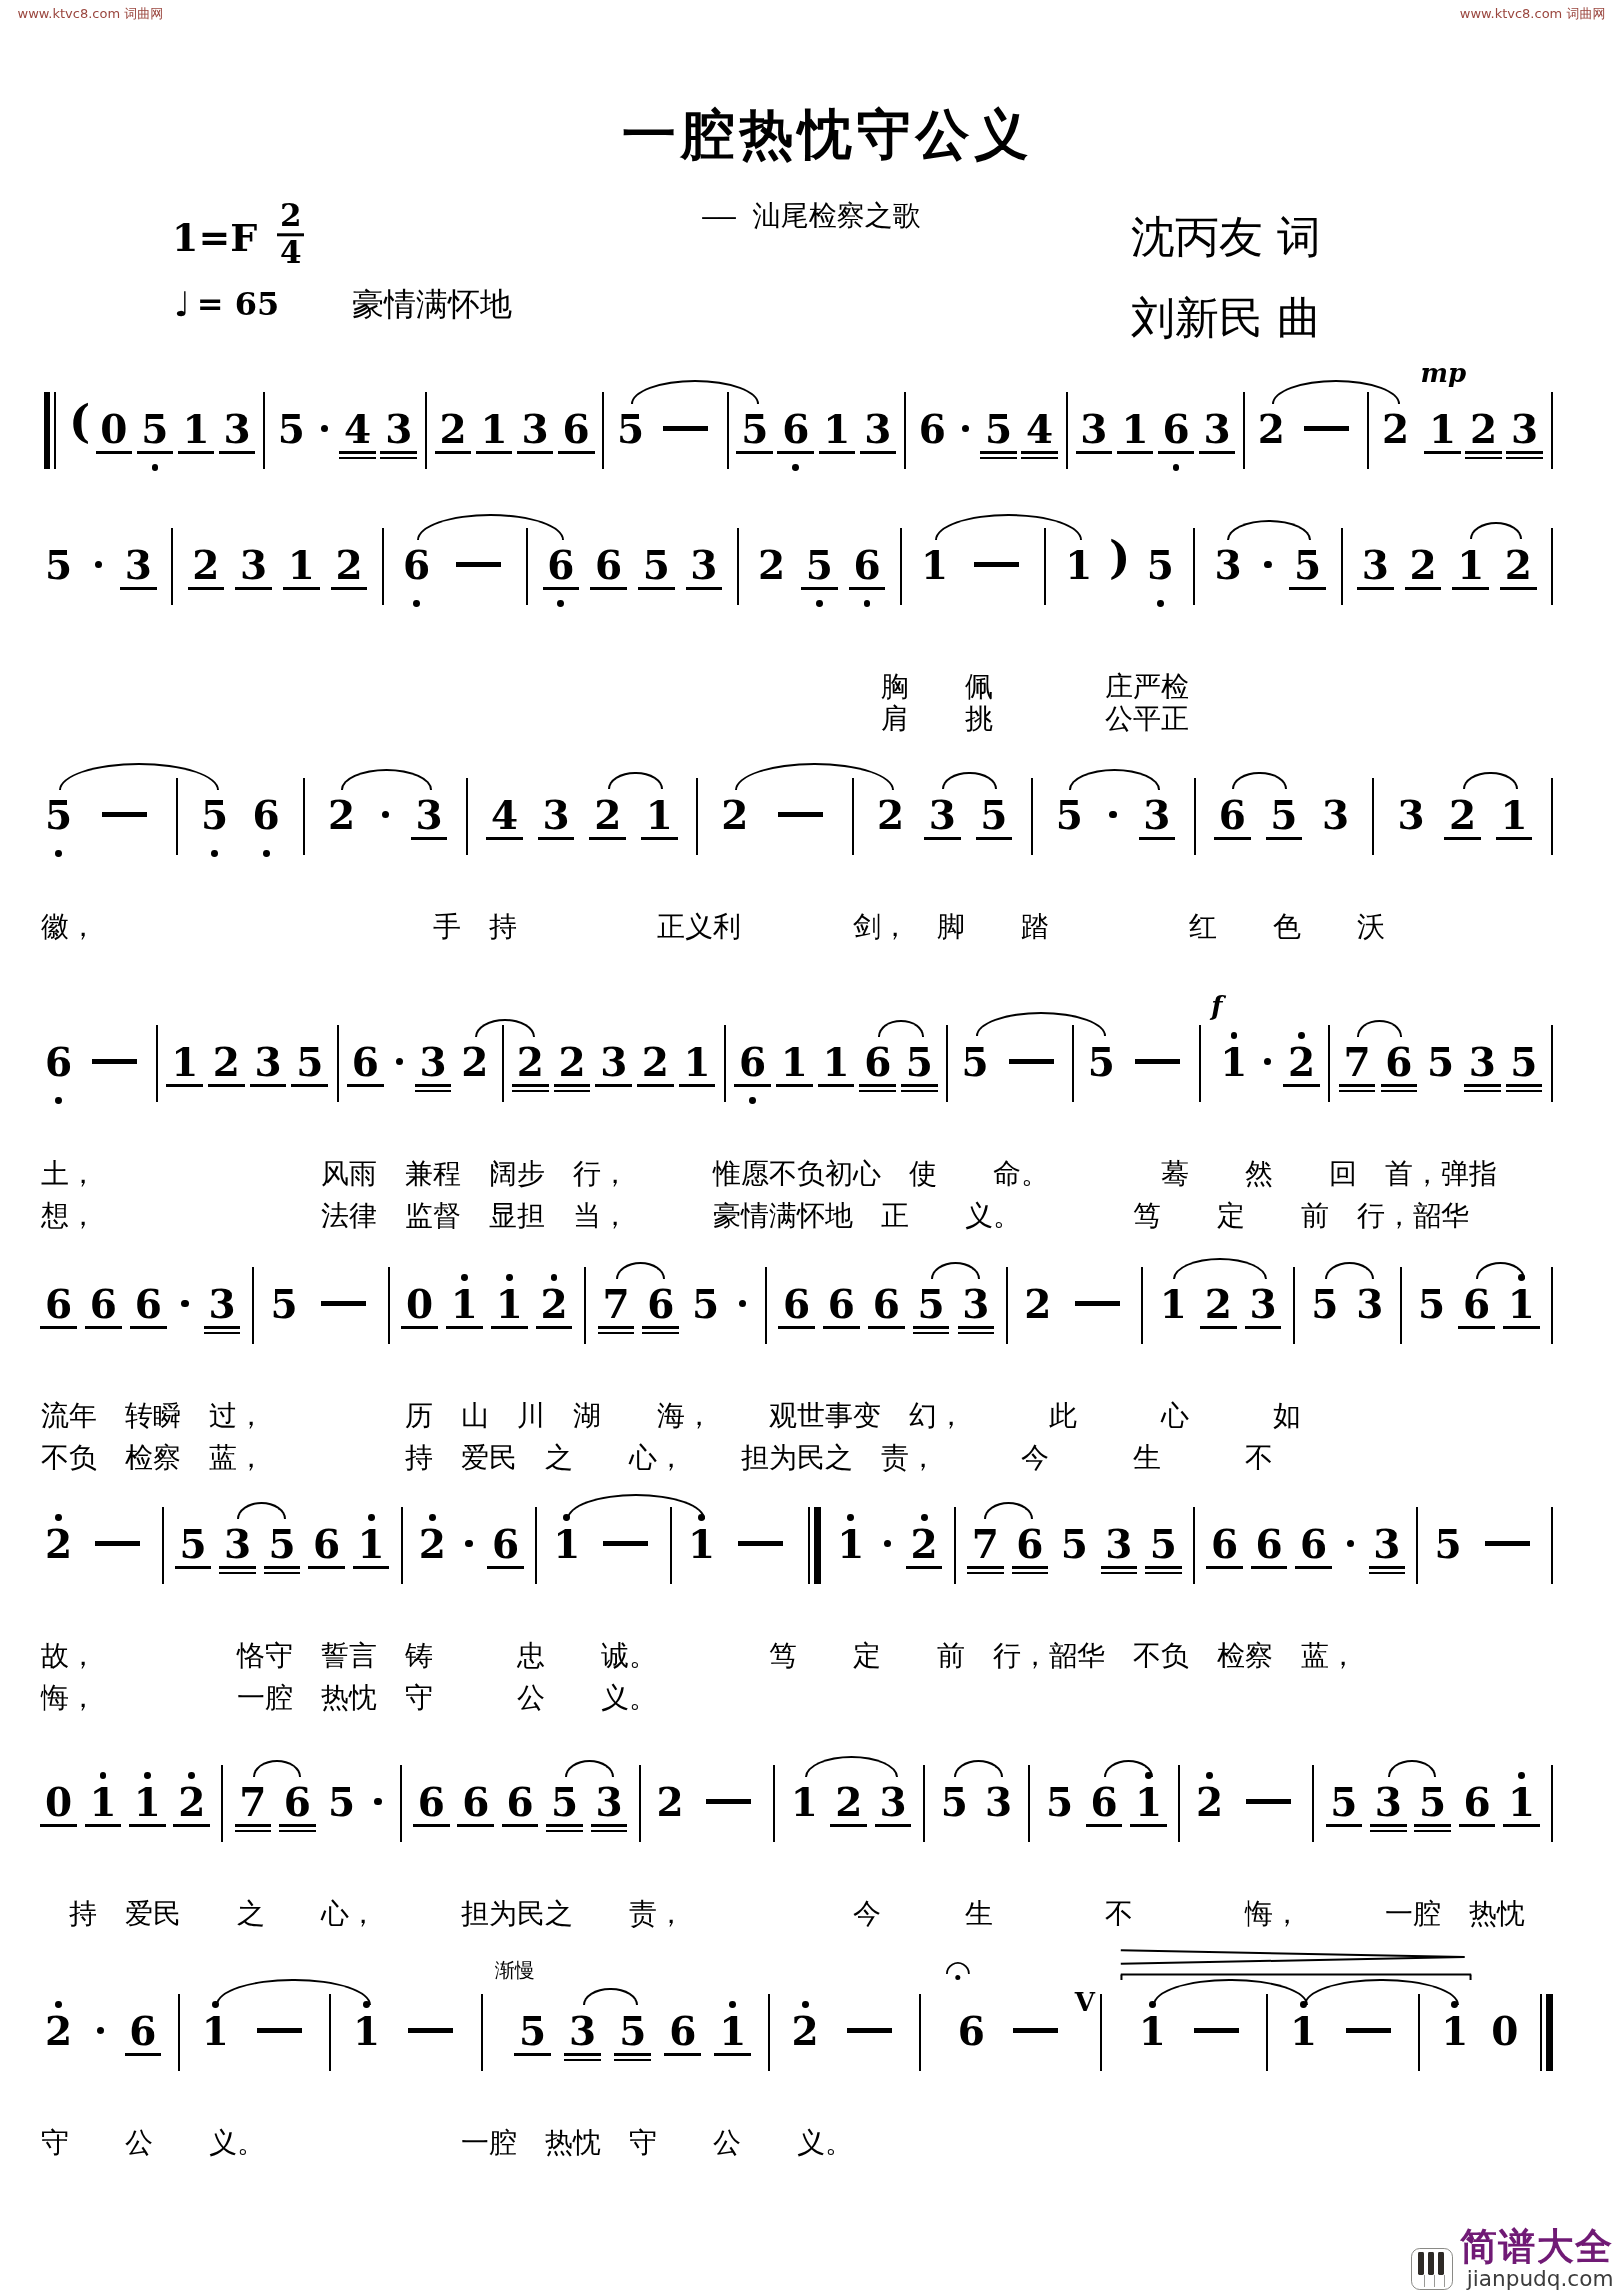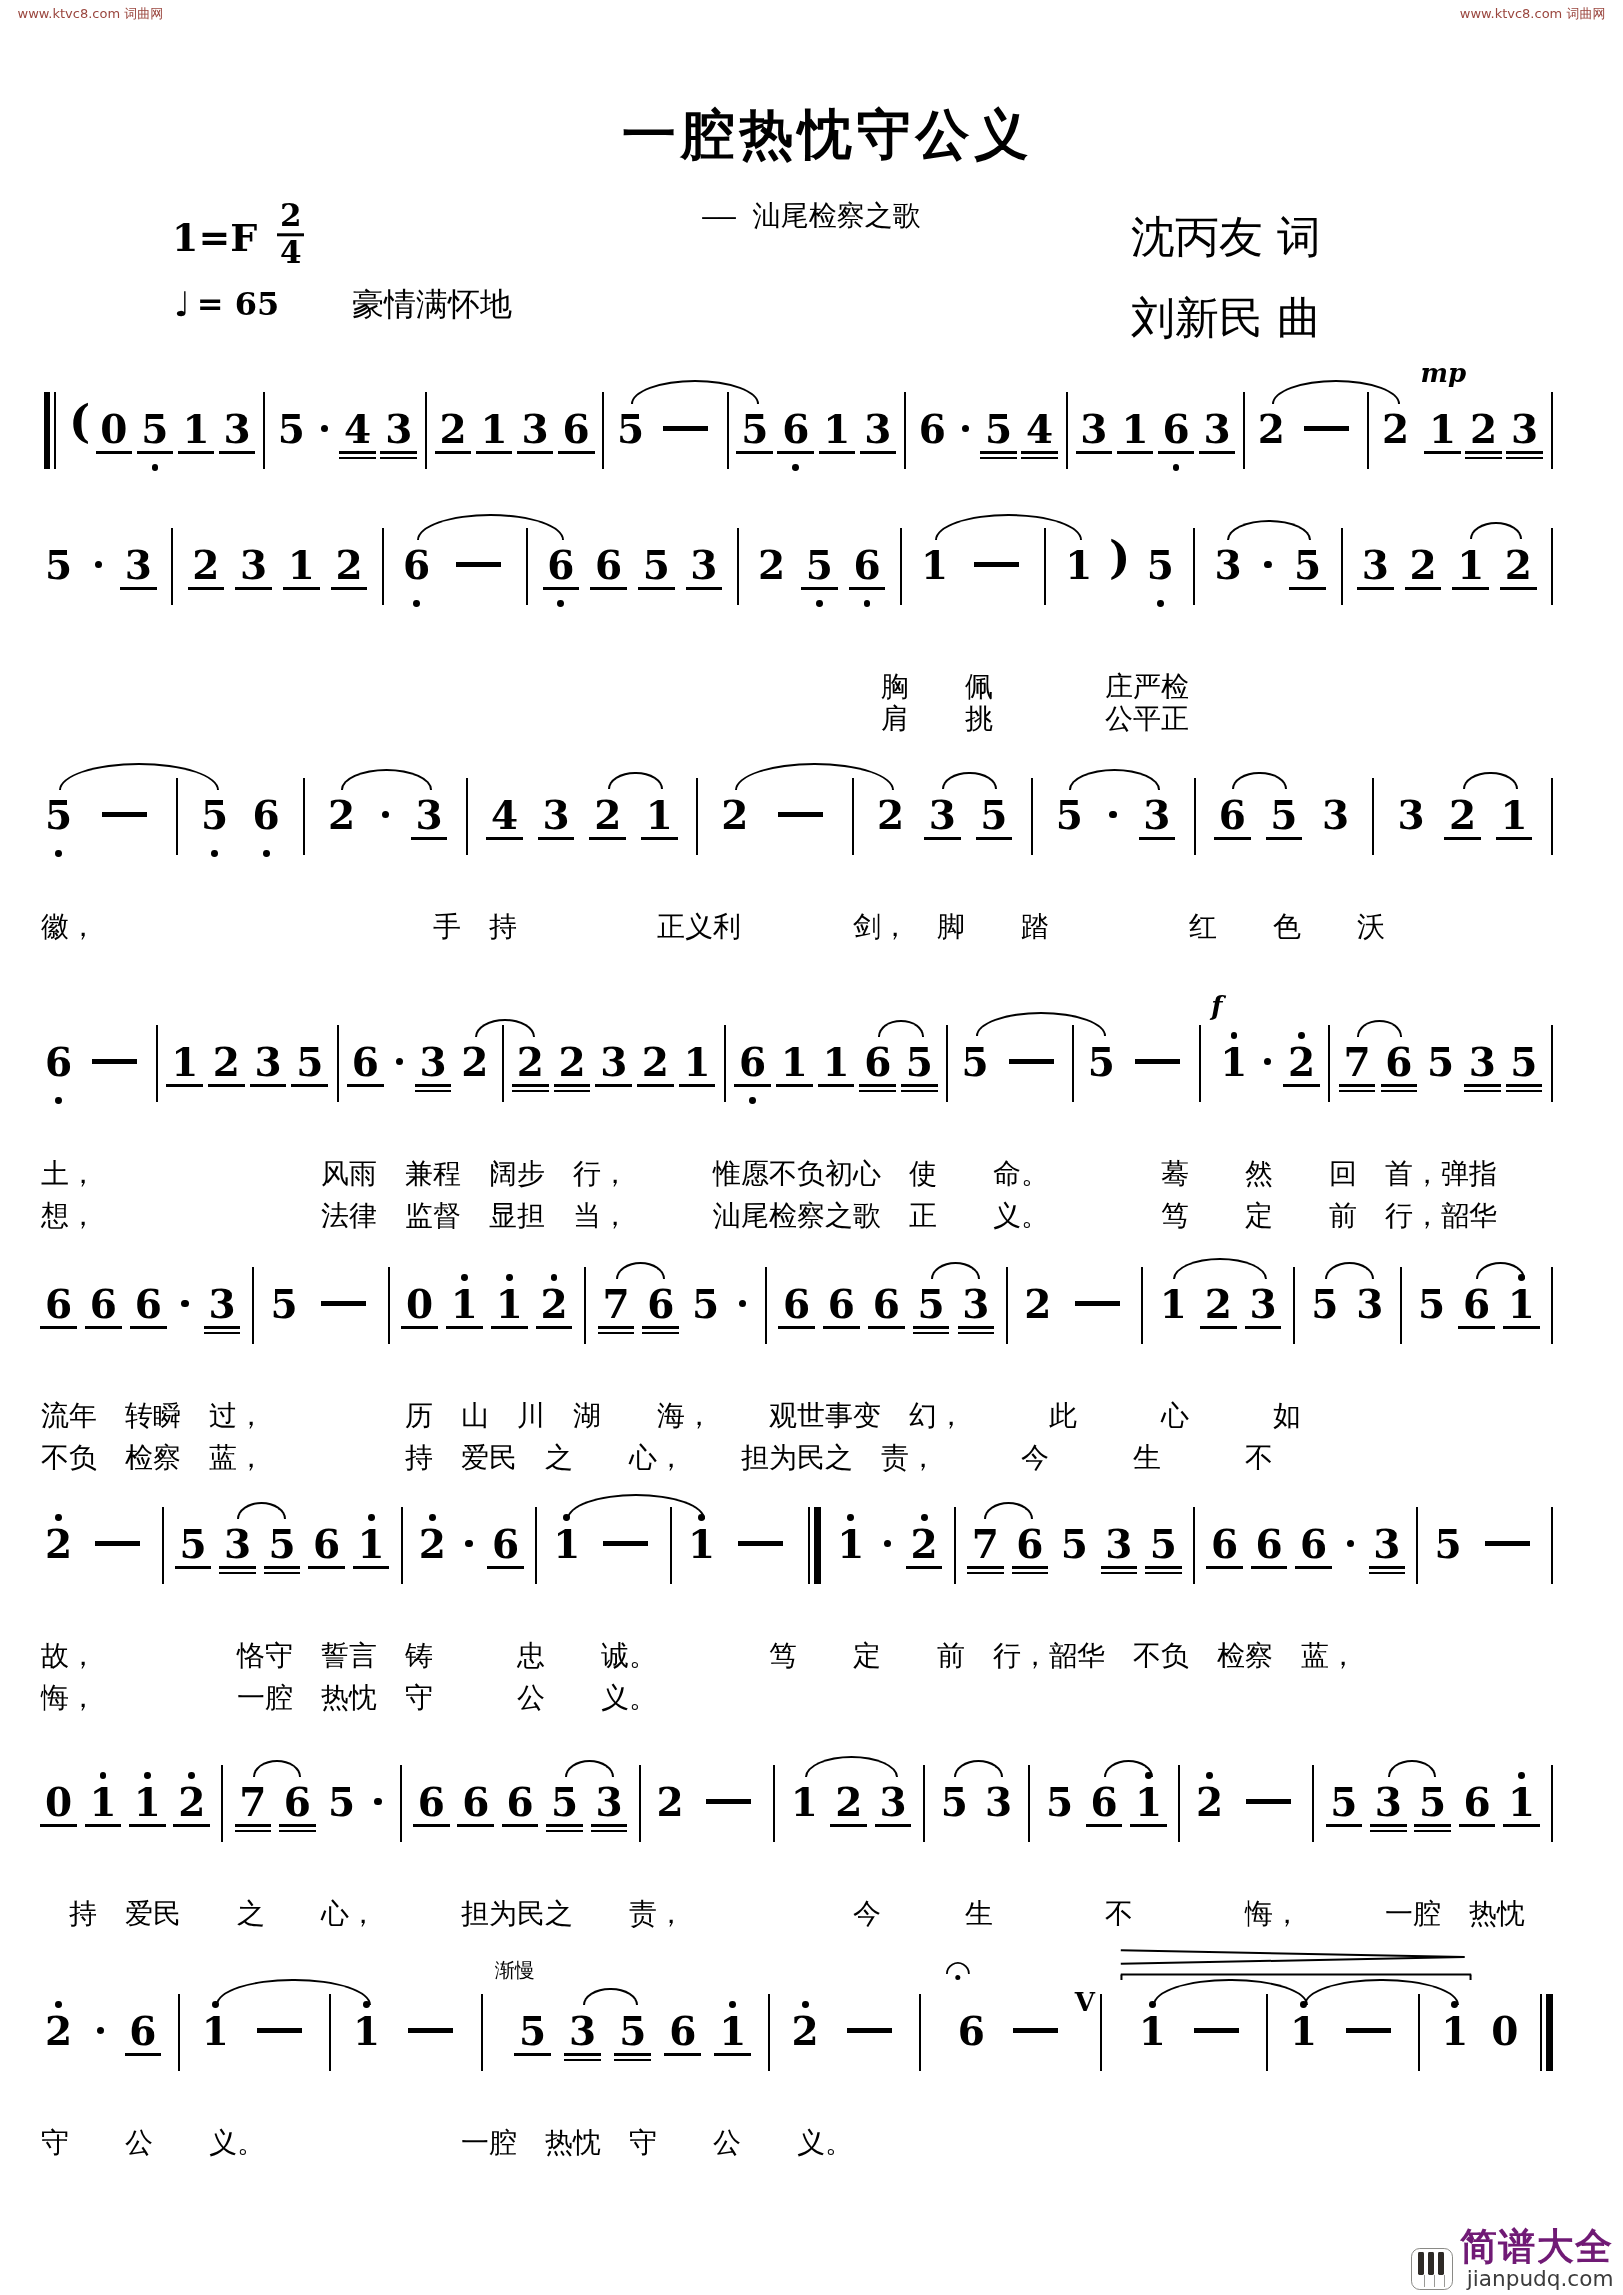--- a/index.html
+++ b/index.html
@@ -1046,21 +1046,21 @@
           </span>
           <span class="bar">
             <i class="bl-thin"></i>
           </span>
           <div class="arc" style="left: 434px; width: 56px; height: 16px; top: -6.4px;"></div>
           <div class="arc" style="left: 837px; width: 42px; height: 14.6px; top: -5.1px;"></div>
           <div class="arc" style="left: 935px; width: 126px; height: 22px; top: -12.7px;"></div>
           <div class="arc" style="left: 1316px; width: 41px; height: 14.5px; top: -5px;"></div>
         </div>
         <div class="lyrics" style="top: 130px;">土，　　　　　　　　风雨　兼程　阔步　行，　　　惟愿不负初心　使　　命。　　　　蓦　　然　　回　首，弹指</div>
-        <div class="lyrics" style="top: 172px;">想，　　　　　　　　法律　监督　显担　当，　　　汕尾检察之歌　正　　义。　　　　笃　　定　　前　行，韶华</div>
+        <div class="lyrics" style="top: 172px;">想，　　　　　　　　法律　监督　显担　当，　　　豪情满怀地　正　　义。　　　　笃　　定　　前　行，韶华</div>
       </div>
       <div class="system" style="top: 1267px;">
         <div class="notesrow">
           <span class="note">
             <span class="n-top"></span>
             <span class="digit">6</span>
             <span class="beams">
               <span class="bm u1"></span>
             </span>
             <span class="n-bot"></span>

